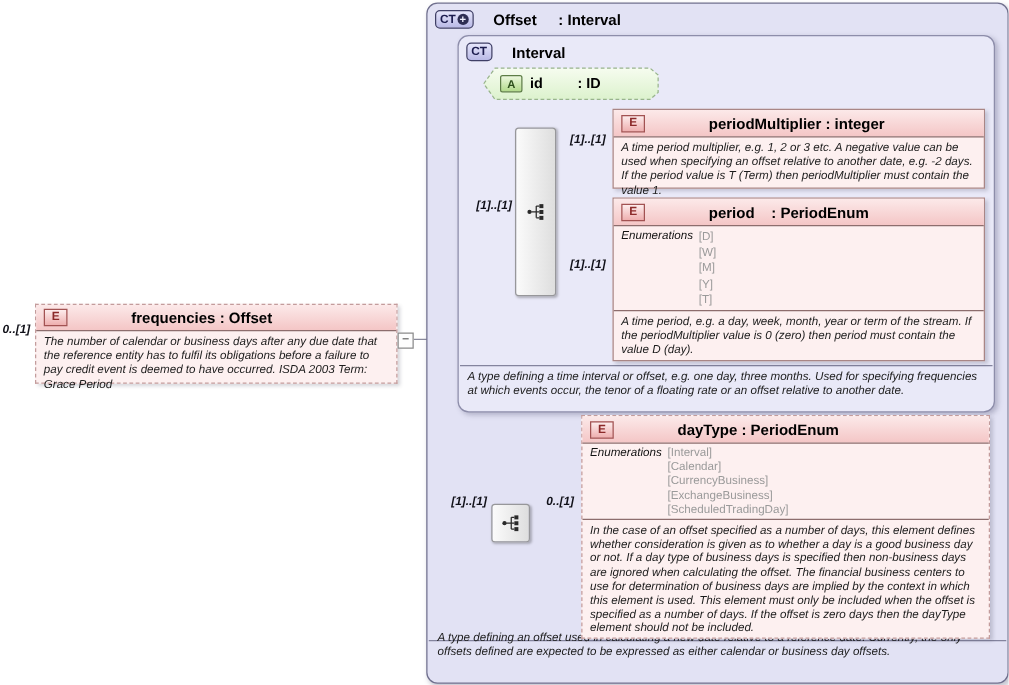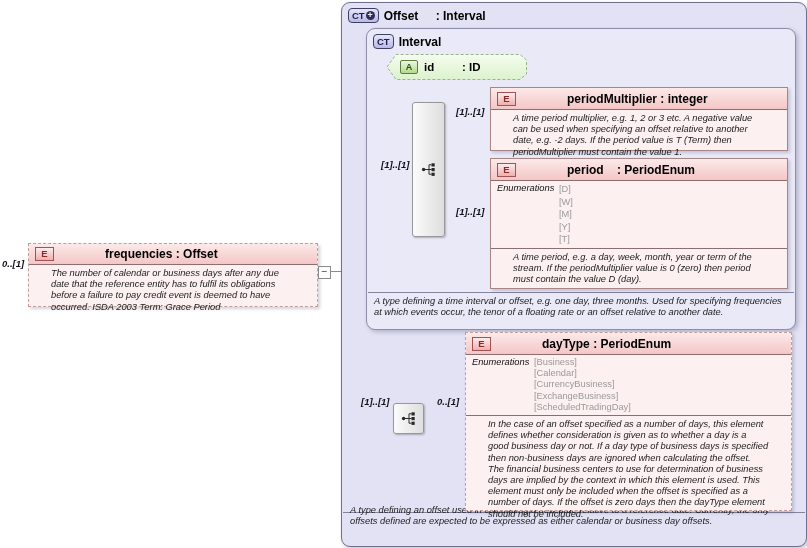--- a/index.html
+++ b/index.html
@@ -10,21 +10,21 @@
   .hl { height:1px; }
   .vl { width:1px; }
 
   
   .card { position:absolute; font-style:italic; font-weight:bold; font-size:9.5px; color:#101018; white-space:nowrap; }
 
   
   .ctbox { position:absolute; background:#e2e2f4; border:1px solid #70708e; border-radius:9px;
            box-shadow:2px 2px 4px rgba(90,90,120,.35); }
   .ctbox.inner { background:#e9e9f8; border-color:#8d8daa; }
-  .ct-header { position:absolute; top:5px; left:6px; display:flex; align-items:center; gap:5px; }
+  .ct-header { position:absolute; top:5px; left:6px; display:flex; align-items:center; gap:16px; }
   .badge-ct { display:inline-flex; align-items:center; gap:1px; height:13px; padding:0 3px;
               background:linear-gradient(#e6e6fb,#b9b9e6); border:1.5px solid #3f3f66; border-radius:4px;
               font-size:9.5px; font-weight:bold; color:#1c1c4e; }
   .plus-circle { display:inline-block; width:9px; height:9px; border-radius:50%; background:#2e2e52;
                  color:#efeffc; font-size:9px; line-height:8px; text-align:center; font-weight:bold; }
   .ct-title { font-weight:bold; font-size:12px; color:#000; display:flex; }
   .ct-title .nm { display:inline-block; }
   .sep { position:absolute; left:1px; right:1px; height:1px; background:#84849e; }
   .note { position:absolute; font-style:italic; font-size:9.3px; line-height:11.4px; color:#1c1c1c; }
 
@@ -32,21 +32,21 @@
   .ebox { position:absolute; background:#fdf0f0; box-shadow:2px 2px 3px rgba(60,60,80,.22); }
   .ebox.solid { border:1px solid #a98686; }
   .ebox.dashed { border:1px dashed #c39c9c; }
   .e-header { height:21px; background:linear-gradient(#fce9e9,#f4c6c6); border-bottom:1px solid #8d6d6d;
               display:flex; align-items:center; padding:0 6px; gap:6px; }
   .badge-e { flex:none; width:17px; height:12px; background:linear-gradient(#fdecec,#eeafaf);
              border:1px solid #a25252; color:#8c2a2a; font-size:9.5px; font-weight:bold;
              text-align:center; line-height:12px; }
   .e-title { font-weight:bold; font-size:12px; color:#000; white-space:nowrap; display:flex;padding-left:45px; }
   .e-title .nm { display:inline-block; }
-  .e-note { font-style:italic; font-size:9.3px; line-height:11.2px; color:#1c1c1c; padding:3px 22px; }
+  .e-note { font-style:italic; font-size:9.3px; line-height:11.2px; color:#1c1c1c; padding:3px 6px; }
   .enum-sec { display:flex; padding:2px 6px; border-bottom:1px solid #8d6d6d; }
   .enum-label { flex:none; width:62px; font-style:italic; font-size:9.3px; color:#111; }
   .enum-vals { font-size:9.3px; color:#9a9a9a; }
 
   
   .attr-wrap { position:absolute; }
   .attr-content { position:absolute; left:14px; top:0; height:100%; display:flex; align-items:center; gap:6px; }
   .badge-a { flex:none; width:16px; height:12px; background:linear-gradient(#ecf8de,#b2da8c);
              border:1px solid #5d7d46; border-radius:2px; color:#2d4f1c; font-size:9px; font-weight:bold;
              text-align:center; line-height:12px; }
@@ -193,21 +193,21 @@
       <span class="badge-e">E</span>
       <span class="e-title">
           <span class="nm">dayType</span>
           <span>&nbsp;<span>:</span>&nbsp;</span>
           <span>PeriodEnum</span>
         </span>
     </div>
     <div class="enum-sec">
       <span class="enum-label">Enumerations</span>
       <span class="enum-vals" style="line-height:11.2px;">
-        <div>[Business]</div>
+        <div>[Interval]</div>
         <div>[Calendar]</div>
         <div>[CurrencyBusiness]</div>
         <div>[ExchangeBusiness]</div>
         <div>[ScheduledTradingDay]</div>
       </span>
     </div>
     <div class="e-note">In the case of an offset specified as a number of days, this element defines whether consideration is given as to whether a day is a good business day or not. If a day type of business days is specified then non-business days are ignored when calculating the offset. The financial business centers to use for determination of business days are implied by the context in which this element is used. This element must only be included when the offset is specified as a number of days. If the offset is zero days then the dayType element should not be included.</div>
   </div>
 
   <div class="ebox dashed" style="left:28px;top:243px;width:288px;height:62px;">

